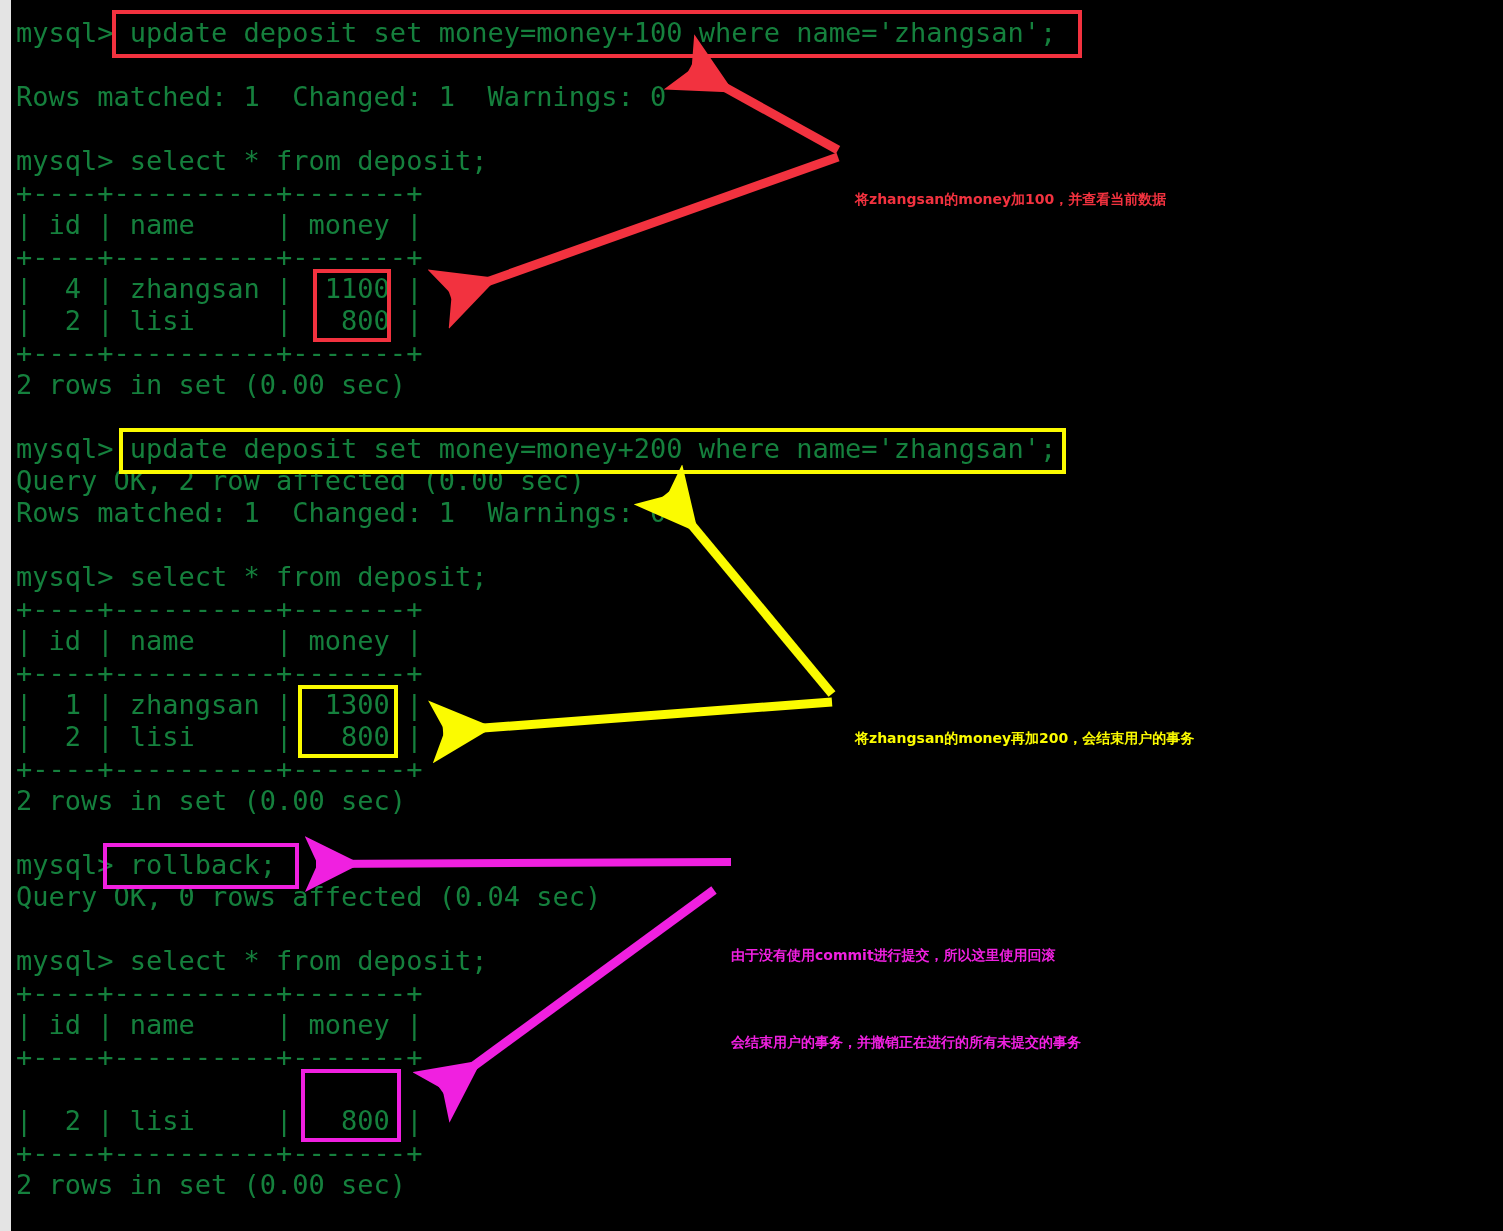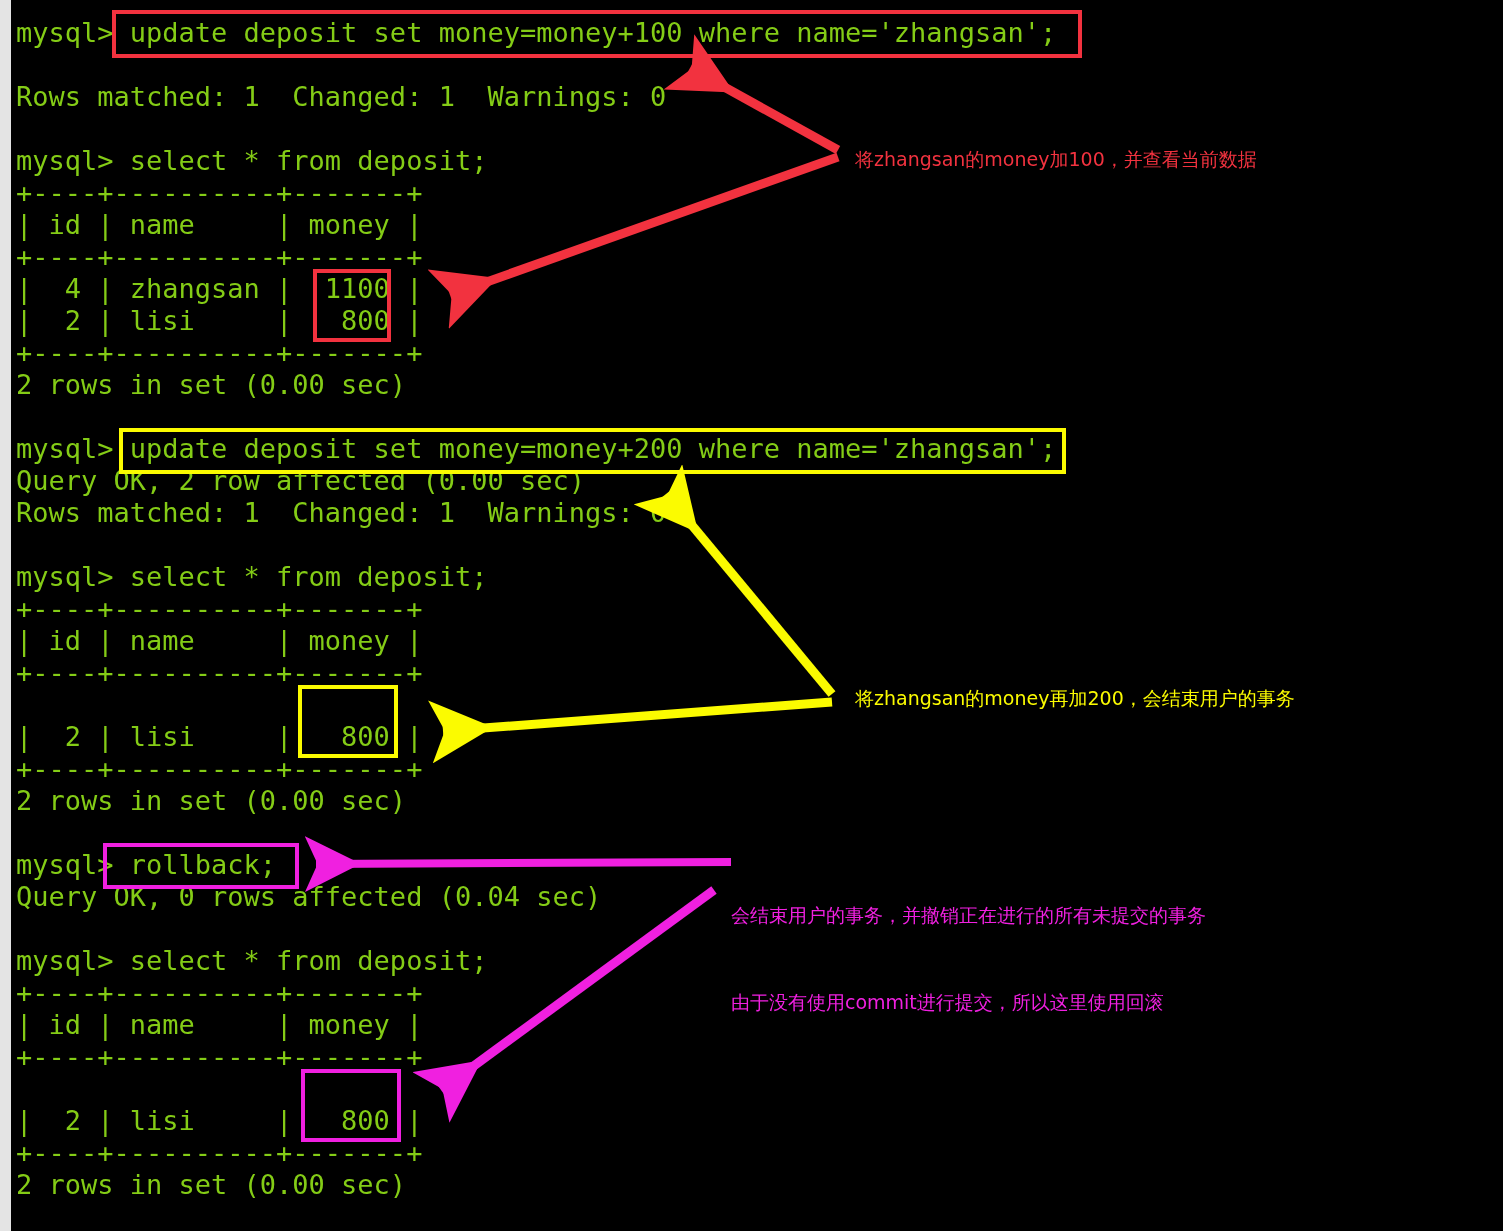--- a/index.html
+++ b/index.html
@@ -29,21 +29,21 @@
     left: 11px;
     top: 0;
     width: 1492px;
     height: 1231px;
     background: #000000;
     z-index: 1;
   }
   .tline {
     position: absolute;
     left: 5px;
-    color: #84cc16;
+    color: #15803d;
     font-size: 27px;
     line-height: 32px;
     letter-spacing: 0px;
     white-space: pre;
     font-family: "DejaVu Sans Mono", "Liberation Mono", monospace;
   }
   
   .hbox {
     position: absolute;
     box-sizing: border-box;
@@ -51,25 +51,26 @@
     z-index: 6;
   }
   .hbox.red    { border: 4px solid #f2323f; }
   .hbox.yellow { border: 4px solid #fbfb00; }
   .hbox.magenta{ border: 4px solid #f020e0; }
 
   
   .anno {
     position: absolute;
     font-family: "DejaVu Sans", "Liberation Sans", sans-serif;
-    font-size: 19px;
+    font-size: 14px;
     line-height: 29px;
     white-space: pre;
-    font-weight: 400;
+    font-weight: 700;
     z-index: 7;
+    margin-top: 40px;
   }
   .anno.red     { color: #f2323f; }
   .anno.yellow  { color: #fbfb00; }
   .anno.magenta { color: #f020e0; }
 
   svg.arrows {
     position: absolute;
     left: 0; top: 0;
     width: 1503px;
     height: 1231px;
@@ -96,20 +97,21 @@
     <div class="tline" style="top:369px">2 rows in set (0.00 sec)</div>
     <div class="tline" style="top:401px"></div>
     <div class="tline" style="top:433px">mysql&gt; update deposit set money=money+200 where name='zhangsan';</div>
     <div class="tline" style="top:465px">Query OK, 2 row affected (0.00 sec)</div>
     <div class="tline" style="top:497px">Rows matched: 1  Changed: 1  Warnings: 0</div>
     <div class="tline" style="top:529px"></div>
     <div class="tline" style="top:561px">mysql&gt; select * from deposit;</div>
     <div class="tline" style="top:593px">+----+----------+-------+</div>
     <div class="tline" style="top:625px">| id | name     | money |</div>
     <div class="tline" style="top:657px">+----+----------+-------+</div>
+    <div class="tline" style="top:689px">|  1 | zhangsan |  1300 |</div>
     <div class="tline" style="top:721px">|  2 | lisi     |   800 |</div>
     <div class="tline" style="top:753px">+----+----------+-------+</div>
     <div class="tline" style="top:785px">2 rows in set (0.00 sec)</div>
     <div class="tline" style="top:817px"></div>
     <div class="tline" style="top:849px">mysql&gt; rollback;</div>
     <div class="tline" style="top:881px">Query OK, 0 rows affected (0.04 sec)</div>
     <div class="tline" style="top:913px"></div>
     <div class="tline" style="top:945px">mysql&gt; select * from deposit;</div>
     <div class="tline" style="top:977px">+----+----------+-------+</div>
     <div class="tline" style="top:1009px">| id | name     | money |</div>
@@ -149,17 +151,17 @@
 
     <line x1="731" y1="862" x2="316" y2="864" stroke="#f020e0" stroke-width="8" marker-end="url(#ah-magenta)"></line>
     <line x1="714" y1="890" x2="441" y2="1090" stroke="#f020e0" stroke-width="9" marker-end="url(#ah-magenta)"></line>
   </svg>
 
   <div class="anno red" style="left:855px; top:145px;">将zhangsan的money加100，并查看当前数据</div>
 
   <div class="anno yellow" style="left:855px; top:684px;">将zhangsan的money再加200，会结束用户的事务</div>
 
   <div class="anno magenta" style="left:731px; top:843px;">
+    <div>由于没有使用commit进行提交，所以这里使用回滚</div>
     <div>会结束用户的事务，并撤销正在进行的所有未提交的事务</div>
-    <div>由于没有使用commit进行提交，所以这里使用回滚</div>
   </div>
 
 </div>
 
 </body></html>

